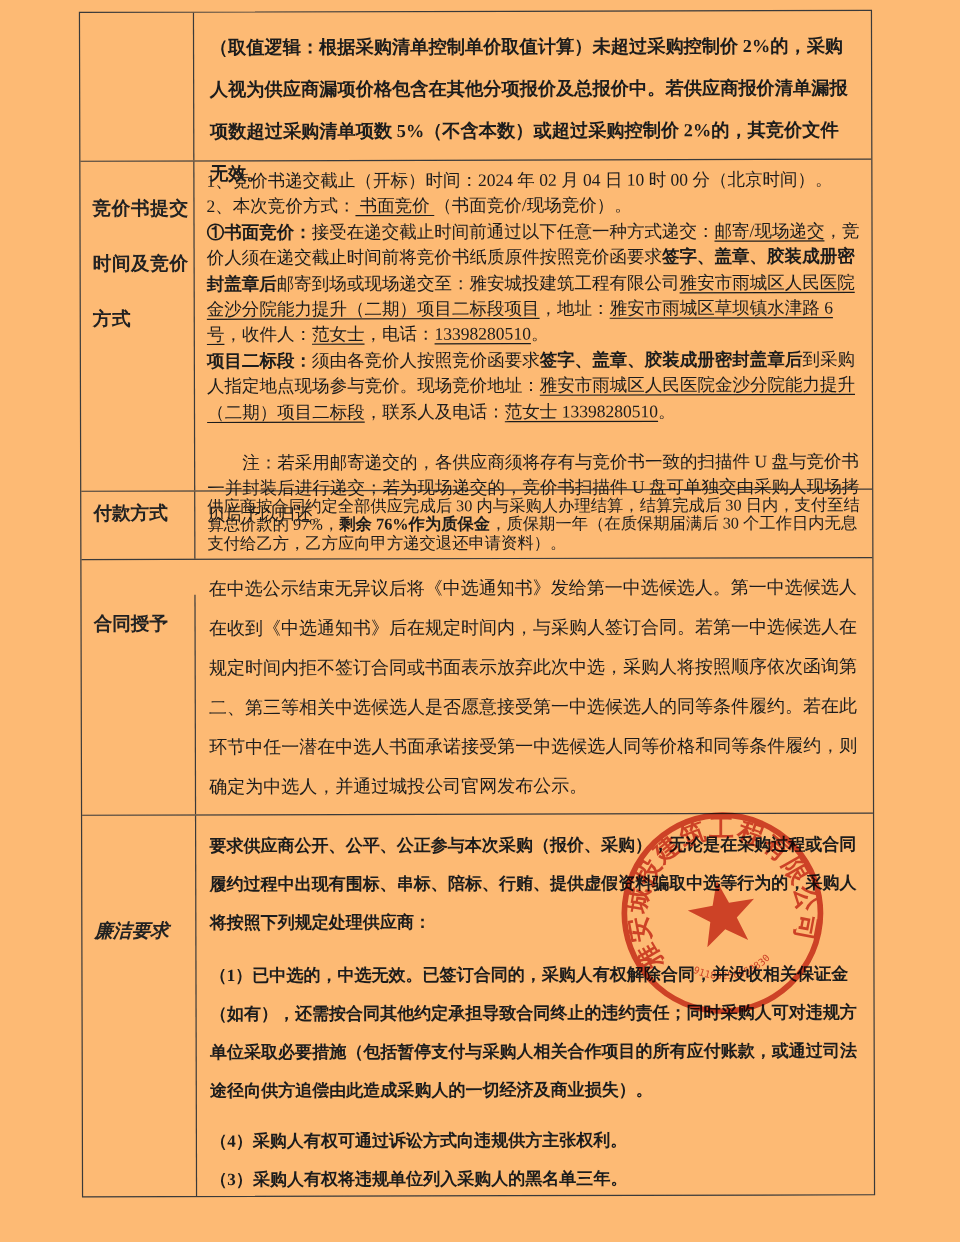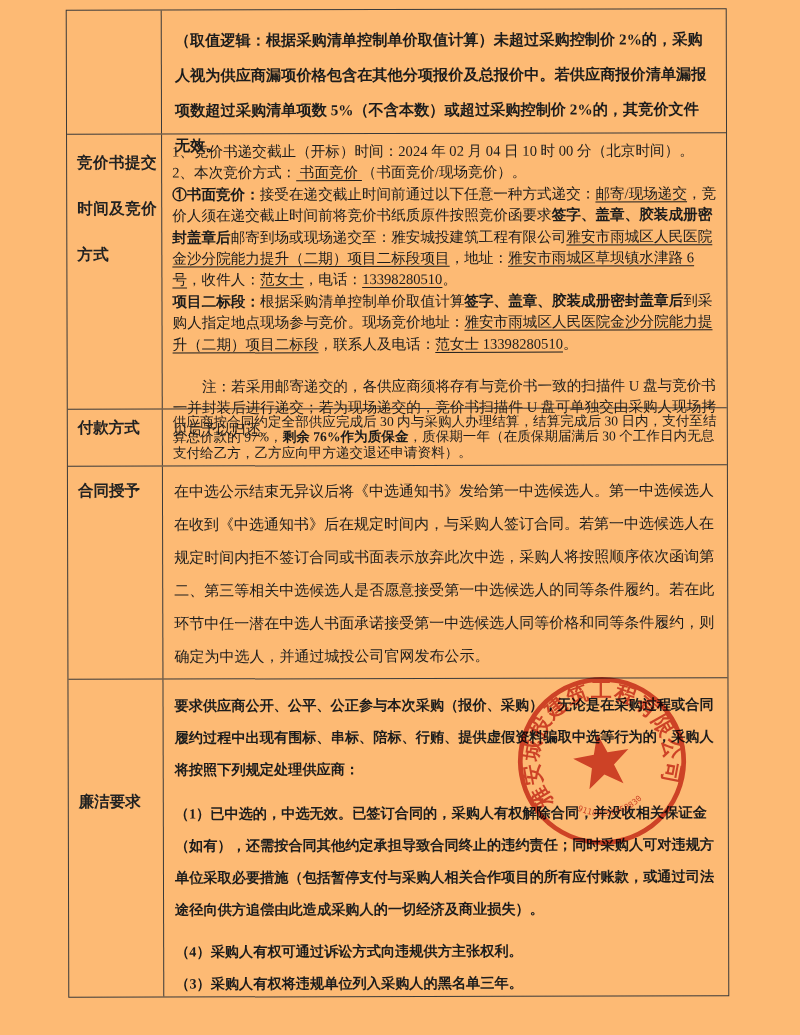--- a/index.html
+++ b/index.html
@@ -36,36 +36,36 @@
   .para.indent{text-indent:2em;}
   .b{font-weight:bold;}
   .u{text-decoration:underline;text-underline-offset:3px;text-decoration-thickness:1px;}
 
   
   .row-1{height:124px;}
   .row-1 .body{padding:12px 12px 0 13px;font-size:15.2px;line-height:35px;font-weight:bold;}
 
   
   .row-2{height:275px;}
-  .row-2 .head{padding-top:5px;line-height:46px;letter-spacing:.5px;}
+  .row-2 .head{padding-top:17px;line-height:46px;letter-spacing:.5px;}
   .row-2 .body{padding:7px 9px 0 10px;font-size:14.6px;line-height:21.4px;}
 
   
   .row-3{height:57px;}
   .row-3 .head{padding-top:8px;}
   .row-3 .body{padding:5px 9px 0 10px;font-size:13.6px;line-height:15.4px;}
 
   
   .row-4{height:213px;}
-  .row-4 .head{padding-top:14px;}
+  .row-4 .head{padding-top:14px;margin-top:29px;}
   .row-4 .body{padding:9px 12px 0 11px;font-size:15px;line-height:33px;}
 
   
   .row-5{height:317px;}
-  .row-5 .head{padding-top:112px;}
+  .row-5 .head{padding-top:86px;font-style:italic;}
   .row-5 .body{padding:10px 12px 0 11px;font-size:14.2px;line-height:32px;font-weight:bold;}
 
   
   .seal{
     position:absolute;left:507px;top:666px;width:190px;height:190px;
     transform:rotate(-10deg);
     opacity:.82;
     mix-blend-mode:multiply;
     pointer-events:none;
   }
@@ -87,21 +87,21 @@
           <div class="para"><span>（取值逻辑：根据采购清单控制单价取值计算）未超过采购控制价 2%的，采购人视为供应商漏项价格包含在其他分项报价及总报价中。若供应商报价清单漏报项数超过采购清单项数 5%（不含本数）或超过采购控制价 2%的，其竞价文件无效。</span></div>
         </div>
     </section>
 
     <section class="row row-2">
       <div class="cell head">竞价书提交时间及竞价方式</div>
       <div class="cell body">
           <div class="para"><span>1、竞价书递交截止（开标）时间：2024 年 02 月 04 日 10 时 00 分（北京时间）。</span></div>
           <div class="para"><span>2、本次竞价方式：</span><span class="u"> 书面竞价 </span><span>（书面竞价/现场竞价）。</span></div>
           <div class="para"><span class="b">①书面竞价：</span><span>接受在递交截止时间前通过以下任意一种方式递交：</span><span class="u">邮寄/现场递交</span><span>，竞价人须在递交截止时间前将竞价书纸质原件按照竞价函要求</span><span class="b">签字、盖章、胶装成册密封盖章后</span><span>邮寄到场或现场递交至：雅安城投建筑工程有限公司</span><span class="u">雅安市雨城区人民医院金沙分院能力提升（二期）项目二标段项目</span><span>，地址：</span><span class="u">雅安市雨城区草坝镇水津路 6 号</span><span>，收件人：</span><span class="u">范女士</span><span>，电话：</span><span class="u">13398280510</span><span>。</span></div>
-          <div class="para"><span class="b">项目二标段：</span><span>根据采购清单控制单价取值计算</span><span class="b">签字、盖章、胶装成册密封盖章后</span><span>到采购人指定地点现场参与竞价。现场竞价地址：</span><span class="u">雅安市雨城区人民医院金沙分院能力提升（二期）项目二标段</span><span>，联系人及电话：</span><span class="u">范女士 13398280510</span><span>。</span></div>
+          <div class="para"><span class="b">项目二标段：</span><span>须由各竞价人按照竞价函要求</span><span class="b">签字、盖章、胶装成册密封盖章后</span><span>到采购人指定地点现场参与竞价。现场竞价地址：</span><span class="u">雅安市雨城区人民医院金沙分院能力提升（二期）项目二标段</span><span>，联系人及电话：</span><span class="u">范女士 13398280510</span><span>。</span></div>
           <div class="para indent" style="margin-top: 21px;"><span>注：若采用邮寄递交的，各供应商须将存有与竞价书一致的扫描件 U 盘与竞价书一并封装后进行递交；若为现场递交的，竞价书扫描件 U 盘可单独交由采购人现场拷贝后予以归还。</span></div>
         </div>
     </section>
 
     <section class="row row-3">
       <div class="cell head">付款方式</div>
       <div class="cell body">
           <div class="para"><span>供应商按合同约定全部供应完成后 30 内与采购人办理结算，结算完成后 30 日内，支付至结算总价款的 97%，</span><span class="b">剩余 76%作为质保金</span><span>，质保期一年（在质保期届满后 30 个工作日内无息支付给乙方，乙方应向甲方递交退还申请资料）。</span></div>
         </div>
     </section>

